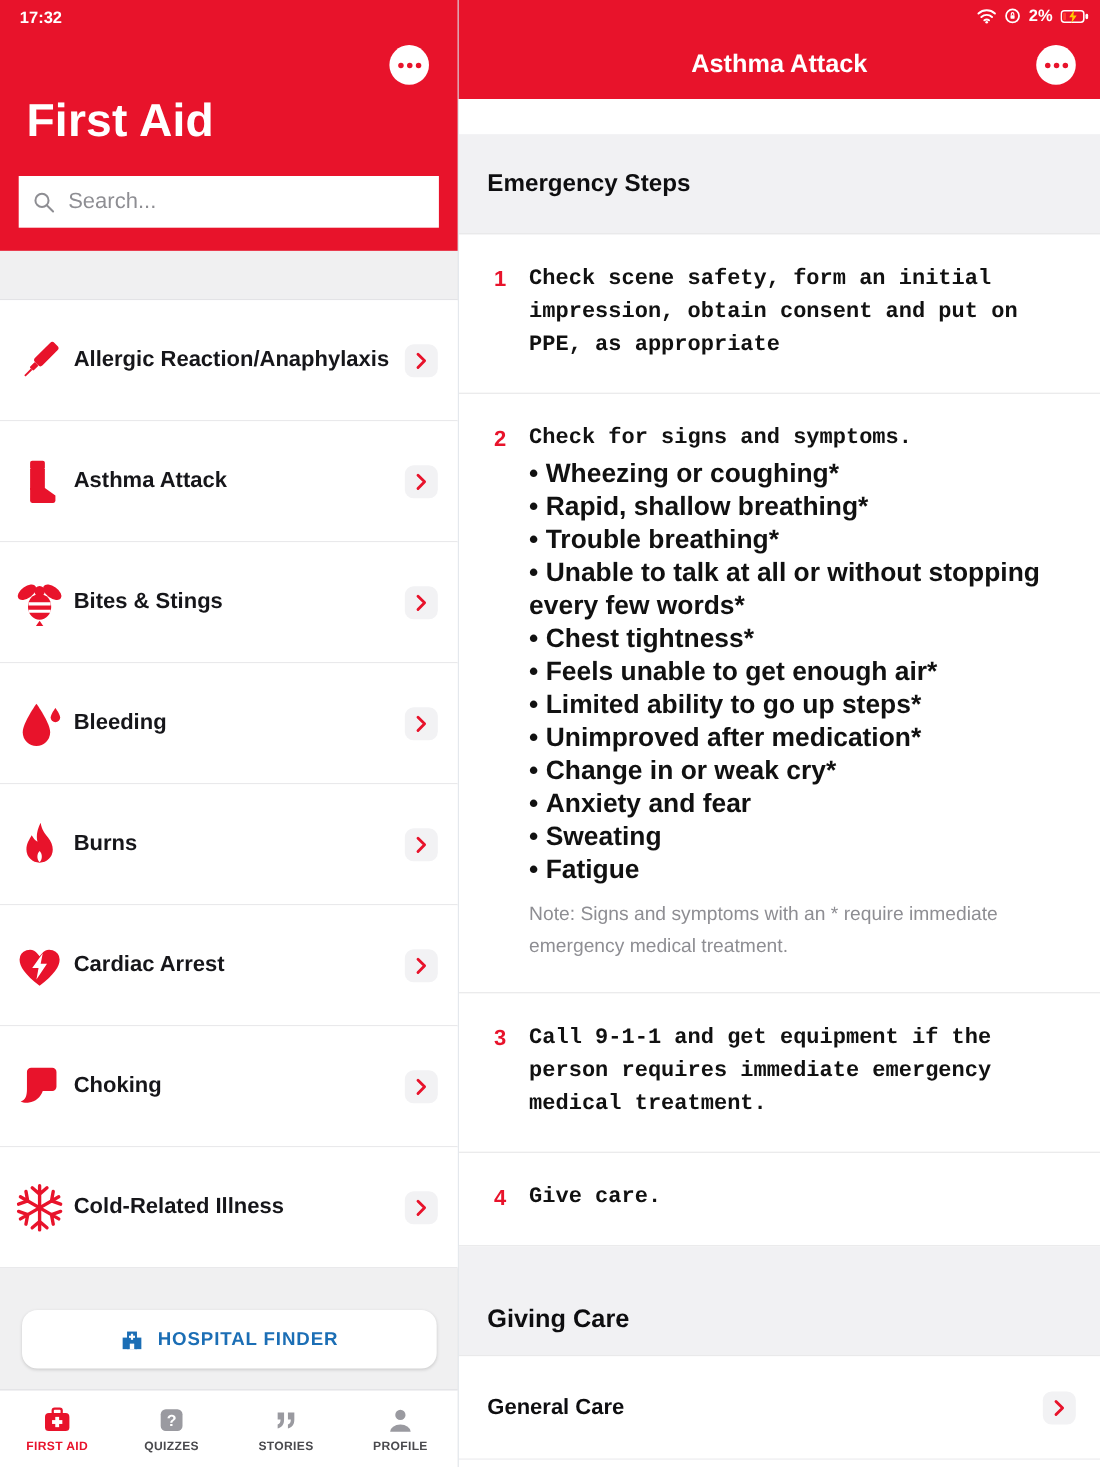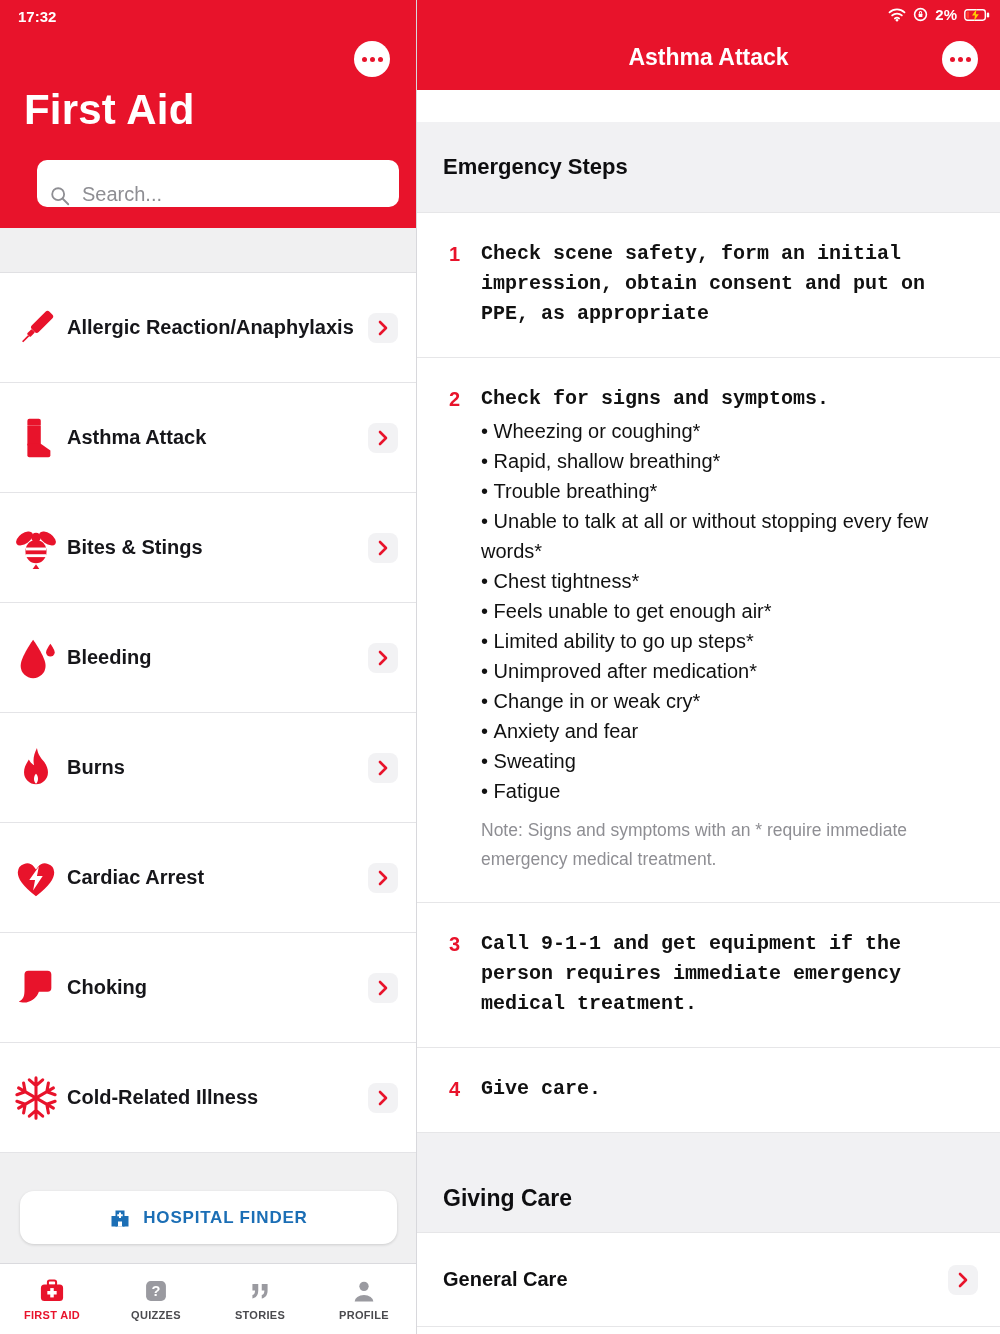--- a/index.html
+++ b/index.html
@@ -7,21 +7,21 @@
   .screen{width:1000px;height:1334px;display:flex;background:#0369a1;overflow:hidden;position:relative;}
 
   
   .left{width:417px;min-width:417px;display:flex;flex-direction:column;background:#F0F0F1;border-right:1px solid #D8D8DC;box-sizing:border-box;}
   .red-header{background:#E8132B;height:228px;position:relative;flex:none;}
   .time{position:absolute;top:8px;left:18px;color:#fff;font-size:15px;font-weight:bold;}
   .ellipsis-btn{width:36px;height:36px;border-radius:50%;background:#fff;border:none;display:flex;align-items:center;justify-content:center;cursor:pointer;padding:0;}
   .red-header .ellipsis-btn{position:absolute;top:41px;right:26px;}
   .dots{width:5px;height:5px;border-radius:50%;background:#E8132B;box-shadow:-8px 0 0 #E8132B,8px 0 0 #E8132B;display:block;}
   .fa-title{position:absolute;top:86px;left:24px;margin:0;color:#fff;font-size:42px;font-weight:bold;letter-spacing:.2px;}
-  .searchbar{position:absolute;left:17px;right:17px;top:160px;height:47px;background:#fff;border-radius:10px;display:flex;align-items:flex-end;padding:0 12px;gap:9px;box-sizing:border-box;margin-left:20px;}
+  .searchbar{position:absolute;left:17px;right:17px;top:160px;height:47px;background:#fff;border-radius:0;display:flex;align-items:center;padding:0 12px;gap:9px;box-sizing:border-box;}
   .searchbar input{border:none;outline:none;flex:1;font-size:20px;color:#333;background:transparent;font-family:inherit;min-width:0;}
   .searchbar input::placeholder{color:#8E8E93;}
   .gap{height:44px;background:#F0F0F1;border-bottom:1px solid #E0E0E3;flex:none;}
   .condition-list{background:#fff;flex:none;}
   .row{height:110px;display:flex;align-items:center;padding:0 18px 0 13px;border-bottom:1px solid #E4E4E7;background:#fff;cursor:pointer;box-sizing:border-box;}
   .cicon{width:54px;flex:none;display:flex;align-items:center;}
   .clabel{flex:1;font-size:20px;font-weight:bold;color:#16161A;line-height:29px;padding-right:6px;}
   .chev{width:30px;height:30px;border-radius:8px;background:#F2F2F4;display:flex;align-items:center;justify-content:center;flex:none;}
   .bottom-area{flex:1;background:#F0F0F1;display:flex;flex-direction:column;align-items:center;min-height:0;}
   .hospital-btn{margin-top:38px;width:377px;height:53px;border:none;border-radius:14px;background:#fff;display:flex;align-items:center;justify-content:center;gap:11px;font-family:inherit;font-size:17px;font-weight:bold;color:#1B6EB5;letter-spacing:.8px;box-shadow:0 1px 3px rgba(0,0,0,.15);cursor:pointer;text-align:center;}
@@ -38,21 +38,21 @@
   .detail-header .ellipsis-btn{position:absolute;right:22px;bottom:13px;}
   .status-right{position:absolute;top:6px;right:10px;display:flex;align-items:center;gap:7px;color:#fff;font-size:15px;font-weight:bold;}
   .content{flex:1;overflow:hidden;background:#fff;}
   .band{background:#F1F1F3;padding:32px 26px;font-size:22px;font-weight:bold;color:#0E0E10;margin-top:32px;border-bottom:1px solid #E6E6E8;}
   .band.giving{margin-top:0;padding:52px 26px 20px;font-size:23px;}
   .step{display:flex;padding:26px 30px 28px 32px;border-bottom:1px solid #E6E6E8;}
   .num{width:32px;flex:none;color:#E8132B;font-size:20px;font-weight:bold;line-height:30px;}
   .sbody{flex:1;min-width:0;}
   .stext{font-size:20px;font-weight:bold;color:#111;line-height:30px;font-family:Liberation Mono, monospace;}
   .bullets{margin-top:2px;}
-  .bullet{font-size:20px;font-weight:normal;color:#111;line-height:30px;}
+  .bullet{font-size:24px;font-weight:bold;color:#111;line-height:30px;}
   .bullet::before{content:"\2022\00a0";}
   .note,.sub{color:#8E8E93;font-size:17.5px;font-weight:normal;line-height:29px;margin-top:10px;}
   .care-row{height:94px;display:flex;align-items:center;justify-content:space-between;padding:0 22px 0 26px;border-bottom:1px solid #E6E6E8;background:#fff;cursor:pointer;box-sizing:border-box;}
   .care-label{font-size:20px;font-weight:bold;color:#0E0E10;}
 </style>
 </head>
 <body>
 
 <div class="screen">
 

